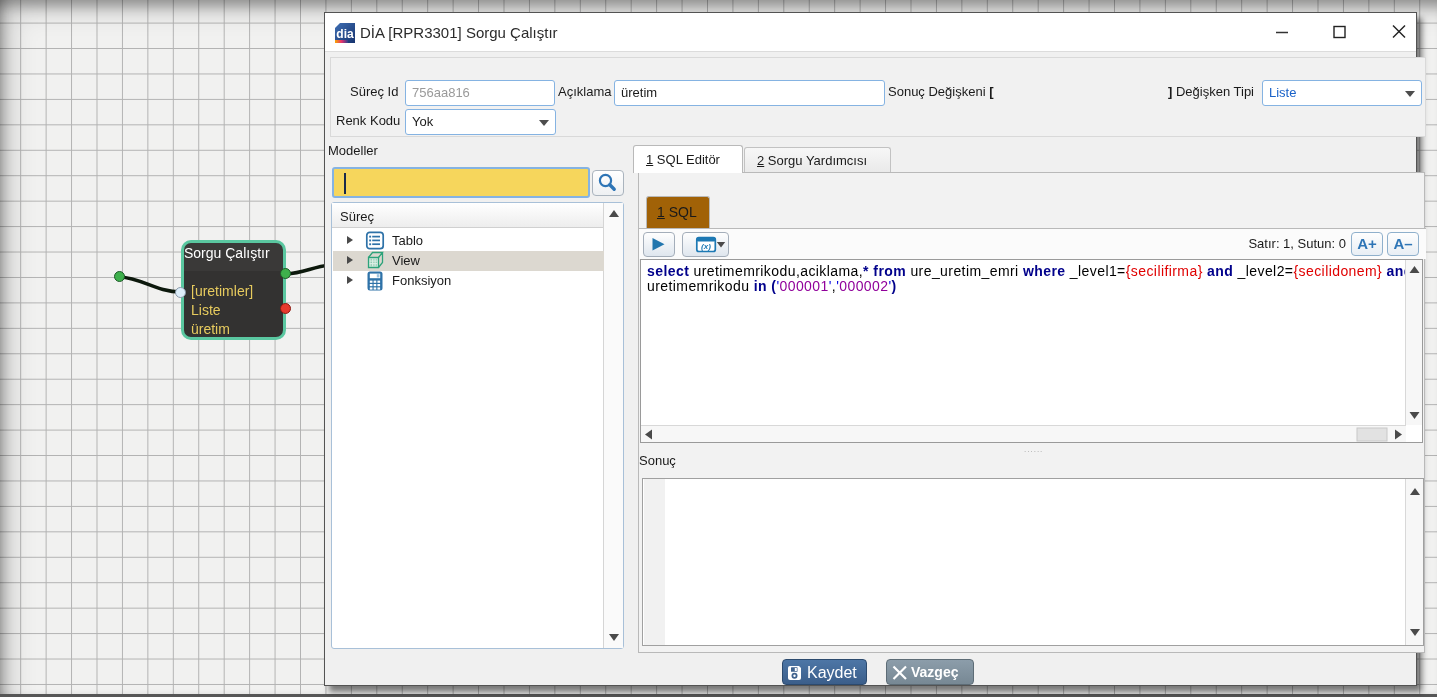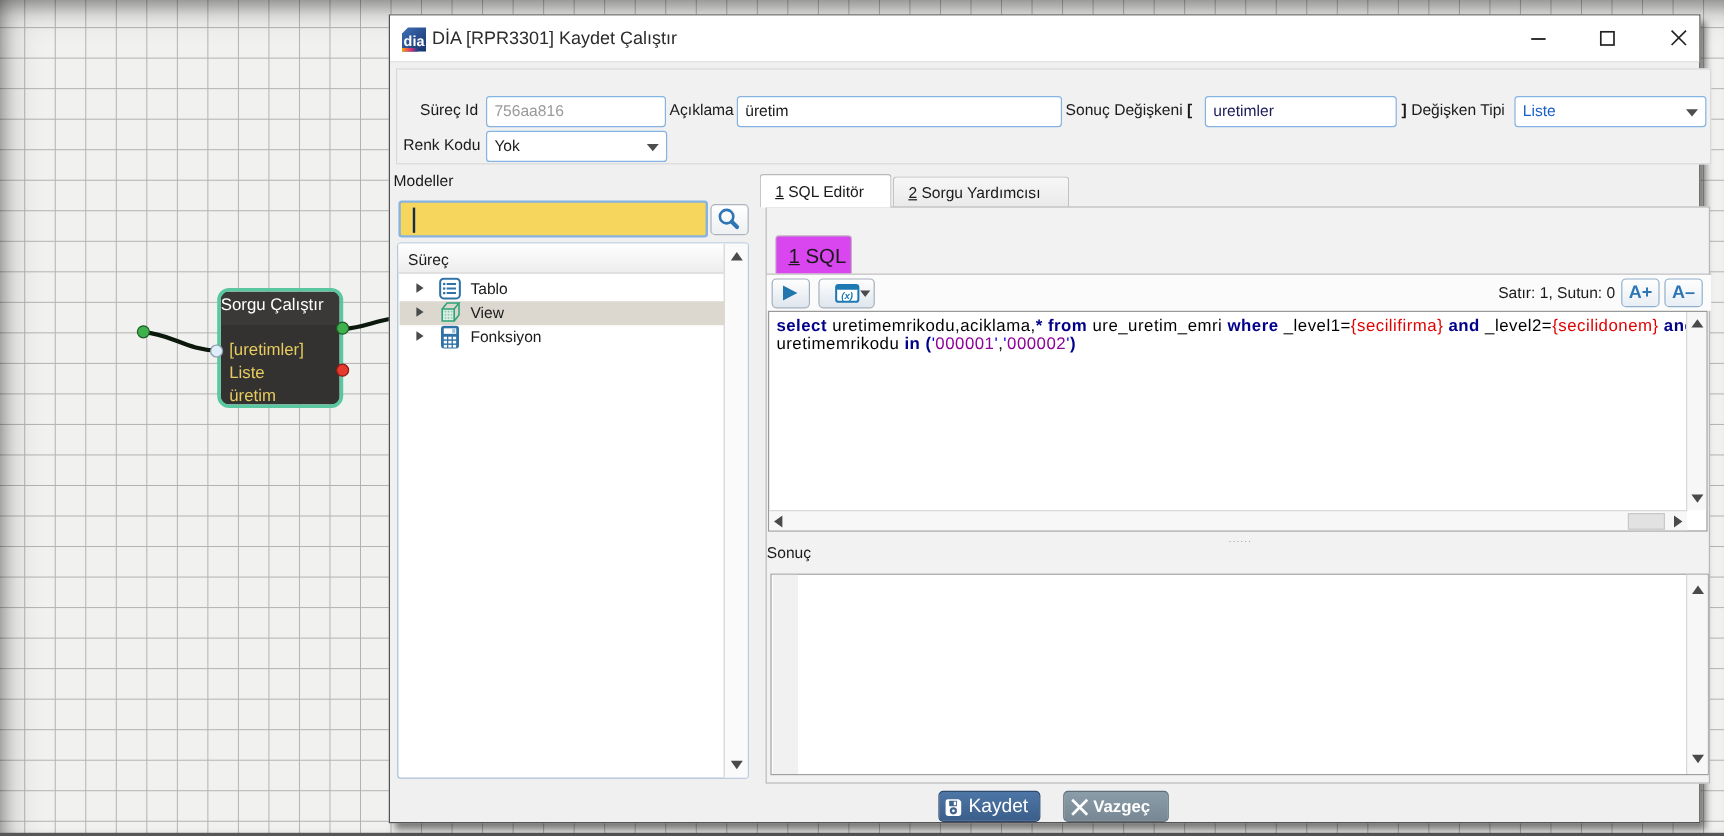--- a/index.html
+++ b/index.html
@@ -63,21 +63,21 @@
 #tree { position:absolute; left:6px; top:189px; width:293px; height:447px; background:#fff; border:1px solid #a8c0d8; border-radius:3px; }
 #tree-hdr { position:absolute; left:0; top:0; width:272px; height:25px; background:linear-gradient(#ffffff,#ededed); border-bottom:1px solid #d0d0d0; font-size:13px; padding:6px 0 0 8px; }
 #tree-sb { position:absolute; right:0; top:0; width:20px; height:445px; border-left:1px solid #d5d5d5; background:#fafafa; }
 .trow { position:absolute; left:1px; width:271px; height:20px; font-size:13px; }
 .texp { position:absolute; left:14px; top:5px; width:0; height:0; border-top:4.5px solid transparent; border-bottom:4.5px solid transparent; border-left:6px solid #4a4a4a; }
 .ticon { position:absolute; left:32px; top:0px; }
 .ttxt { position:absolute; left:59px; top:2px; }
 
 .tab { position:absolute; font-size:13px; }
 #tabpanel { position:absolute; left:313px; top:159px; width:787px; height:481px; border:1px solid #b9b9b9; background:#f2f2f2; }
-#sqltab { position:absolute; left:7px; top:23px; width:64px; height:32px; background:#d946ef; border:1px solid #b9b9b9; border-bottom:none; border-radius:3px 3px 0 0; font-size:17px; padding:7px 0 0 10px; }
+#sqltab { position:absolute; left:7px; top:23px; width:64px; height:32px; background:#a16207; border:1px solid #b9b9b9; border-bottom:none; border-radius:3px 3px 0 0; font-size:14px; padding:7px 0 0 10px; }
 #innerline { position:absolute; left:0; top:55px; width:787px; height:1px; background:#b9b9b9; }
 #toolbar { position:absolute; left:0; top:56px; width:787px; height:30px; background:#fbfbfb; }
 #sqlwrap { position:absolute; left:1px; top:86px; width:783px; height:184px; border:1px solid #9a9a9a; background:#fff; overflow:hidden; }
 #sonuc-lbl { position:absolute; left:0px; top:280px; font-size:13px; }
 #sonucpanel { position:absolute; left:3px; top:305px; width:782px; height:168px; border:1px solid #a0a0a0; background:#fff; }
 .sqlline { position:absolute; left:6px; white-space:nowrap; font-size:14px; letter-spacing:0.42px; color:#000; }
 .kw { color:#00008b; font-weight:bold; }
 .red { color:#e00000; }
 .pq { color:#0000e0; }
 .pn { color:#90009a; }
@@ -120,34 +120,33 @@
         <linearGradient id="diastrip" x1="0" y1="0" x2="1" y2="0">
           <stop offset="0" stop-color="#f7a800"></stop>
             <stop offset="0.5" stop-color="#e8336e"></stop>
             <stop offset="1" stop-color="#2b3f8e"></stop>
         </linearGradient>
       </defs>
       <path d="M 6 1 L 21 1 L 21 21 L 1 21 L 1 6 Z" fill="url(#diabg)"></path>
       <rect x="1" y="18" width="13" height="3" fill="url(#diastrip)"></rect>
       <text x="11" y="16" text-anchor="middle" font-size="12" font-weight="bold" fill="#ffffff" font-family="Liberation Sans">dia</text>
     </svg>
-    <div id="title-text">DİA [RPR3301] Kaydet Çalıştır</div>
+    <div id="title-text">DİA [RPR3301] Sorgu Çalıştır</div>
     <svg width="160" height="39" style="position:absolute;left:940px;top:0">
       <line x1="11" y1="19.5" x2="23" y2="19.5" stroke="#333" stroke-width="1.5"></line>
       <rect x="69" y="13.5" width="11" height="11" fill="none" stroke="#222" stroke-width="1.4"></rect>
       <line x1="128" y1="12.5" x2="140" y2="24.5" stroke="#222" stroke-width="1.4"></line>
       <line x1="140" y1="12.5" x2="128" y2="24.5" stroke="#222" stroke-width="1.4"></line>
     </svg>
     <div id="formframe"></div>
     <div class="lbl" style="left:25px;top:71px">Süreç Id</div>
     <div class="inp" style="left:80px;top:67px;width:150px;color:#9a9a9a">756aa816</div>
     <div class="lbl" style="left:233px;top:71px">Açıklama</div>
     <div class="inp" style="left:289px;top:67px;width:271px;color:#1a1a1a">üretim</div>
     <div class="lbl" style="left:563px;top:71px">Sonuç Değişkeni <b>[</b></div>
-    <div class="inp" style="left:679px;top:67px;width:160px;color:#1a1a5a">uretimler</div>
     <div class="lbl" style="left:843px;top:71px"><b>]</b> Değişken Tipi</div>
     <div class="dd" style="left:937px;top:67px;width:160px;color:#1a62c8">Liste<span class="arr"></span></div>
     <div class="lbl" style="left:11px;top:100px">Renk Kodu</div>
     <div class="dd" style="left:80px;top:96px;width:151px;color:#1a1a1a">Yok<span class="arr"></span></div>
 
     <div id="modeller-lbl">Modeller</div>
     <div id="search-inp">
         <div id="search-caret"></div>
       </div>
     <div id="search-btn">

